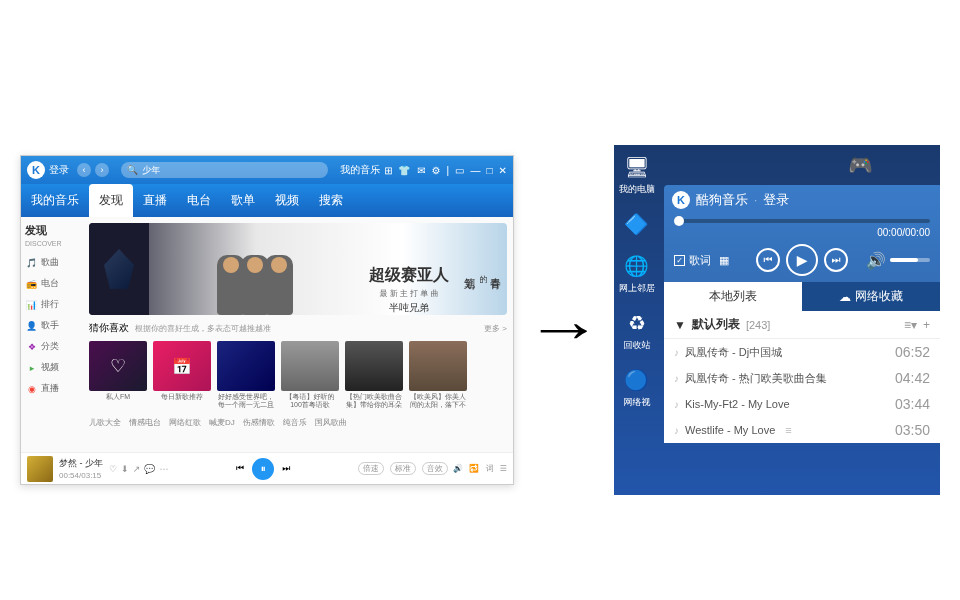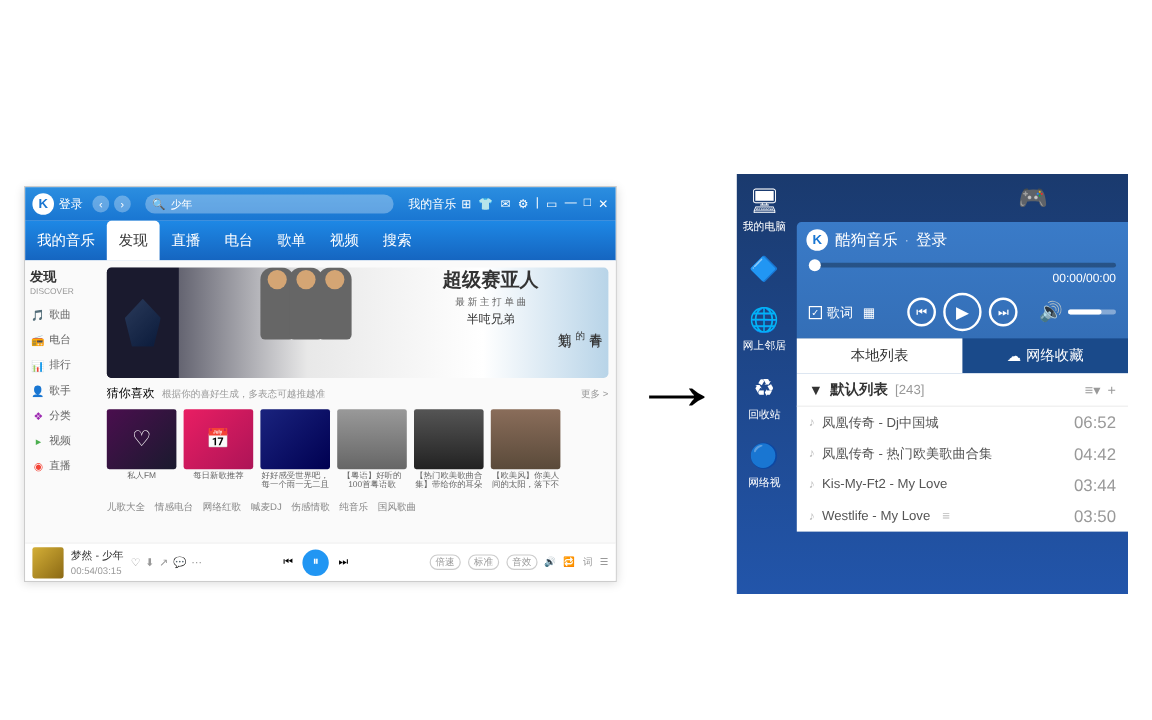--- a/index.html
+++ b/index.html
@@ -15,21 +15,21 @@
 .navtabs{background:linear-gradient(#1e88e5,#1565c0);height:33px;display:flex;color:#fff;font-size:12px}
 .navtab{padding:0 10px;display:flex;align-items:center;position:relative}
 .navtab.active{background:#fff;color:#333;border-radius:4px 4px 0 0}
 .body-left{flex:1;display:flex;background:#fafafa;overflow:hidden}
 .sidebar{width:62px;padding:6px 4px;display:flex;flex-direction:column;gap:2px}
 .sb-title{font-weight:bold;color:#333;font-size:11px}
 .sb-sub{color:#999;font-size:7px;margin-bottom:4px}
 .sb-item{display:flex;align-items:center;gap:4px;padding:3px 2px;color:#666;font-size:9px}
 .sb-icon{width:10px;height:10px;display:inline-flex;align-items:center;justify-content:center;font-size:9px}
 .content{flex:1;padding:6px;display:flex;flex-direction:column;gap:6px;overflow:hidden}
-.banner{height:92px;background:linear-gradient(90deg,#1a1a2e 0%,#e8e8e8 40%,#fff 75%,#b8d4e8 100%);border-radius:4px;display:flex;align-items:flex-start;position:relative;overflow:hidden}
+.banner{height:92px;background:linear-gradient(90deg,#1a1a2e 0%,#e8e8e8 40%,#fff 75%,#b8d4e8 100%);border-radius:4px;display:flex;align-items:flex-end;position:relative;overflow:hidden}
 .banner-dark{width:60px;height:100%;background:#1a1a2e;display:flex;align-items:center;justify-content:center}
 .banner-shape{width:30px;height:40px;background:linear-gradient(135deg,#2a3a5a,#0a1a3a);clip-path:polygon(50% 0,100% 40%,80% 100%,20% 100%,0 40%)}
 .banner-mid{flex:1;display:flex;align-items:center;justify-content:center;gap:-4px}
 .person{width:28px;height:60px;background:#666;border-radius:10px 10px 4px 4px;display:inline-block;margin:0 -2px}
 .person:before{content:"";display:block;width:16px;height:16px;background:#d4a574;border-radius:50%;margin:2px auto}
 .banner-txt{padding:0 8px;text-align:center}
 .banner-title{font-size:16px;font-weight:bold;color:#333;margin-bottom:2px}
 .banner-sub{font-size:8px;color:#666;margin-bottom:2px}
 .banner-artist{font-size:10px;color:#333}
 .banner-right{width:50px;height:100%;display:flex;flex-direction:column;align-items:center;justify-content:center;font-size:11px;writing-mode:vertical-rl;color:#333}

